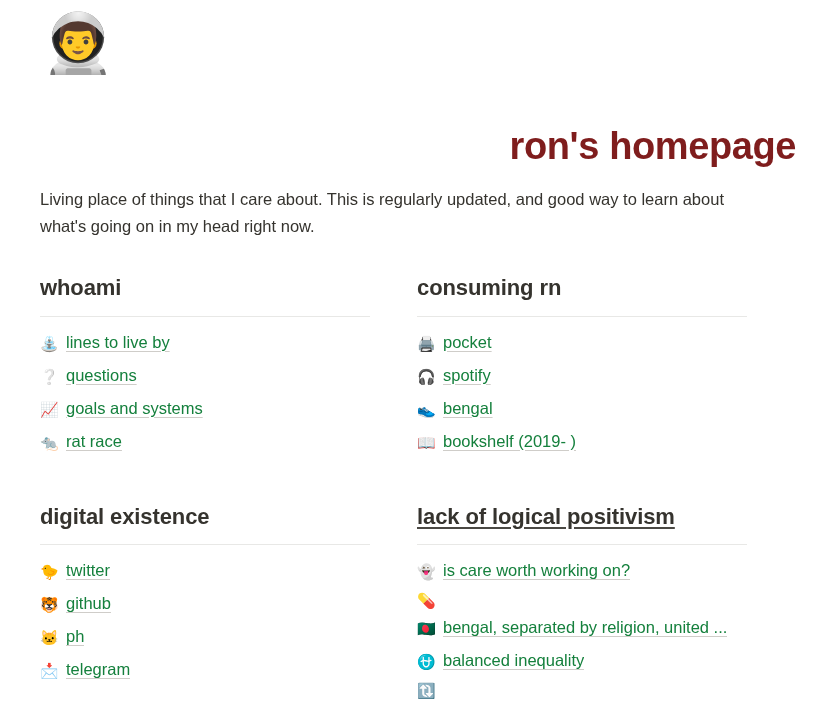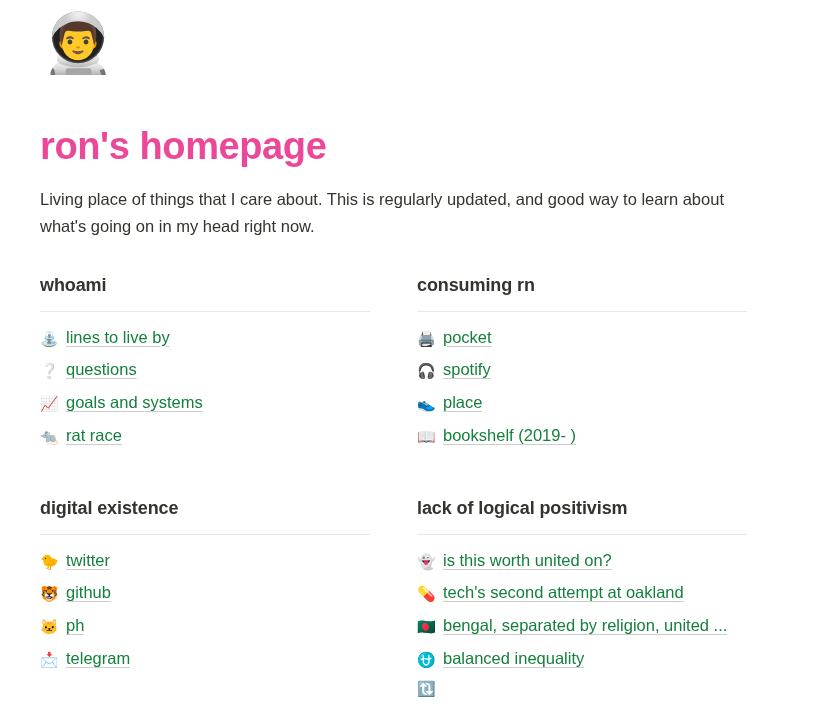--- a/index.html
+++ b/index.html
@@ -27,21 +27,22 @@
     display: block;
     letter-spacing: 0;
     margin-left: 2px;
   }
   .site-title {
     font-size: 38px;
     font-weight: bold;
     letter-spacing: -0.4px;
     margin: 38px 0 0 0;
     line-height: 1.1;
-    color: #ec4899;
+    color: #7f1d1d;
+    text-align: right;
   }
   .intro {
     font-size: 16.5px;
     line-height: 1.62;
     color: #35332e;
     margin: 18px 0 0 0;
     max-width: 690px;
   }
   .columns {
     display: flex;
@@ -50,30 +51,31 @@
   .col {
     width: 330px;
   }
   .col + .col {
     margin-left: 47px;
   }
   .section + .section {
     margin-top: 48px;
   }
   .section-heading {
-    font-size: 18px;
+    font-size: 22px;
     font-weight: bold;
     color: #35332e;
     letter-spacing: -0.1px;
     margin: 0;
     padding: 0 0 2px 0;
     line-height: 1.35;
     display: inline-block;
   }
   .section-heading.is-link {
+    text-decoration: underline;
     text-decoration-color: #4a4843;
     text-underline-offset: 3px;
     cursor: pointer;
   }
   .rule {
     border: 0;
     border-top: 1px solid #e8e8e6;
     margin: 11px 0 0 0;
     height: 0;
   }
@@ -184,40 +186,39 @@
           <li>
             <span class="li-icon">🖨️</span>
             <a class="li-link">pocket</a>
           </li>
           <li>
             <span class="li-icon">🎧</span>
             <a class="li-link">spotify</a>
           </li>
           <li>
             <span class="li-icon">👟</span>
-            <a class="li-link">place</a>
+            <a class="li-link">bengal</a>
           </li>
           <li>
             <span class="li-icon">📖</span>
             <a class="li-link">bookshelf (2019- )</a>
           </li>
         </ul>
       </div>
 
       <div class="section">
         <div><span class="section-heading is-link">lack of logical positivism</span></div>
         <hr class="rule">
         <ul class="link-list">
           <li>
             <span class="li-icon">👻</span>
-            <a class="li-link">is this worth united on?</a>
+            <a class="li-link">is care worth working on?</a>
           </li>
           <li>
             <span class="li-icon">💊</span>
-            <a class="li-link">tech's second attempt at oakland</a>
           </li>
           <li>
             <span class="li-icon">🇧🇩</span>
             <a class="li-link">bengal, separated by religion, united ...</a>
           </li>
           <li>
             <span class="li-icon">⛎</span>
             <a class="li-link">balanced inequality</a>
           </li>
           <li>

